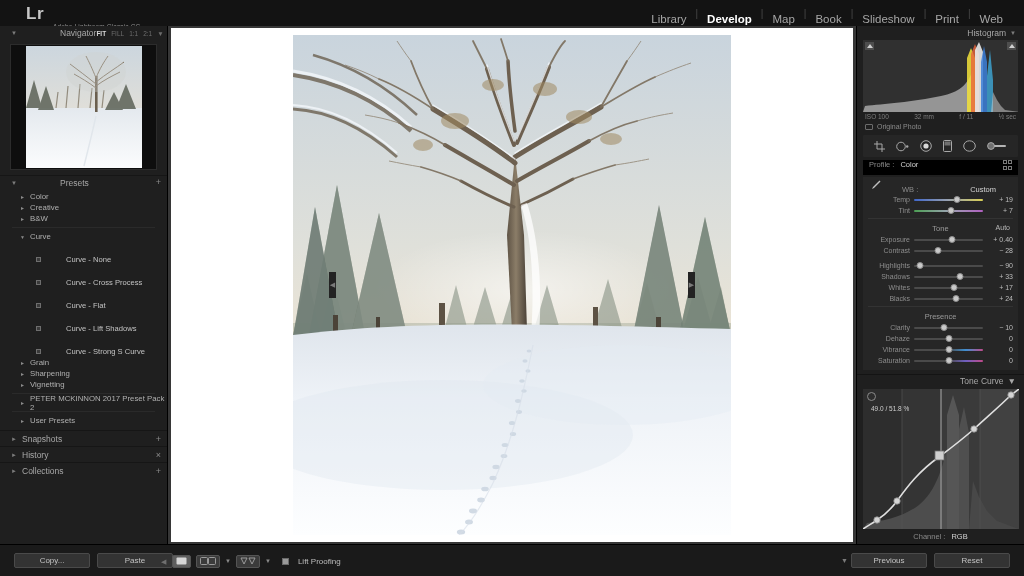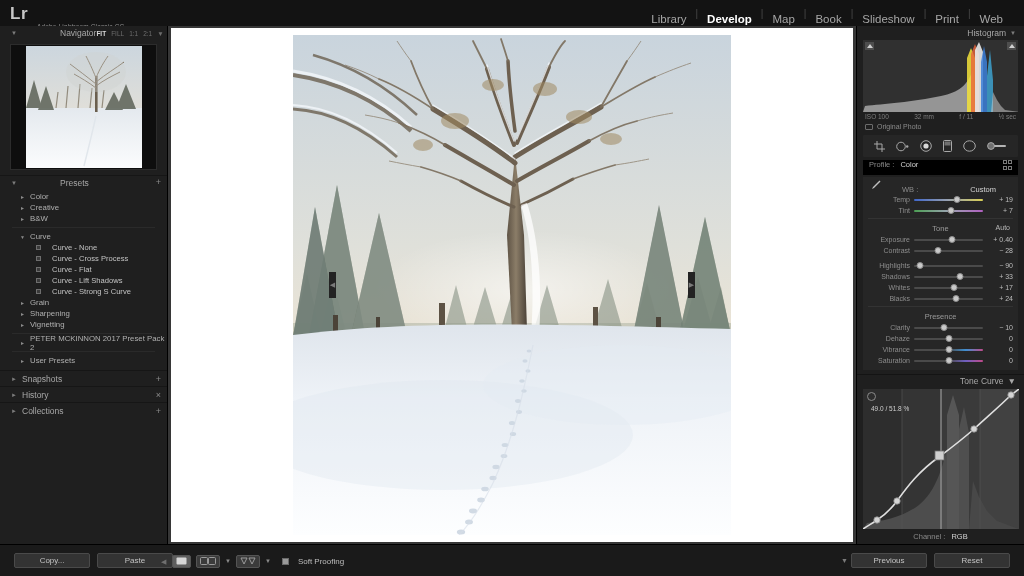--- a/index.html
+++ b/index.html
@@ -11,21 +11,21 @@
     -webkit-font-smoothing: antialiased;
   }
   .app { position: relative; width: 1024px; height: 576px; background: #1c1c1c; }
 
   
   .topbar {
     position: absolute; left: 0; top: 0; width: 1024px; height: 26px;
     background: #131313; display: flex; align-items: center;
   }
   .lr-logo {
-    margin-left: 10px; color: #c8c8c8; font-size: 17px; font-weight: bold;
+    margin-left: 26px; color: #c8c8c8; font-size: 17px; font-weight: bold;
     letter-spacing: 0.5px; line-height: 1;
   }
   .app-titles { margin-left: 9px; line-height: 1.05; margin-top: 40px; }
   .app-sub { color: #8d8d8d; font-size: 6.5px; letter-spacing: 0.15px; }
   .app-user { color: #d4d4d4; font-size: 10.5px; margin-top: 1px; }
   .modules {
     position: absolute; right: 12px; top: 0; height: 26px;
     display: flex; align-items: center; gap: 0;
   }
   .module {
@@ -65,21 +65,21 @@
   .section { border-top: 1px solid #161616; }
   .preset-list { padding: 2px 0 4px 0; }
   .preset-row {
     display: flex; align-items: center; height: 11px;
     padding-left: 30px; color: #b0b0b0; font-size: 7.8px; position: relative;
   }
   .preset-row .tri {
     position: absolute; left: 20px; font-size: 5px; color: #8a8a8a;
   }
   .preset-row.group { padding-left: 30px; }
-  .preset-row.child { padding-left: 52px; color: #c3c3c3; font-size: 7.6px; }
+  .preset-row.child { padding-left: 66px; color: #c3c3c3; font-size: 7.6px; margin-top: 12px; }
   .preset-row.child .sqi {
     position: absolute; left: 36px; width: 5px; height: 5px;
     border: 1px solid #6e6e6e; background: #3a3a3a;
   }
   .divline { height: 1px; background: #2a2a2a; margin: 3px 12px; }
 
   .simple-hdr {
     display: flex; align-items: center; height: 16px;
     padding-left: 22px; position: relative; color: #a8a8a8; font-size: 8.5px;
     border-top: 1px solid #161616;
@@ -873,21 +873,21 @@
       </span>
       <span class="caret">▼</span>
       <span class="vbtn">
         <svg width="16" height="8" viewBox="0 0 16 8">
             <path d="M1 1 L7 1 L4 7 Z" stroke="#9a9a9a" fill="none"></path>
             <path d="M9 1 L15 1 L12 7 Z" stroke="#9a9a9a" fill="none"></path>
           </svg>
       </span>
       <span class="caret">▼</span>
       <span class="sp-chk"></span>
-      <span class="sp-label">Soft Proofing</span>
+      <span class="sp-label">Lift Proofing</span>
     </div>
     <div class="fs-caret">▼</div>
     <div class="br-group">
       <div class="btn">Previous</div>
       <div class="btn">Reset</div>
     </div>
   </div>
 
 </div>
 

